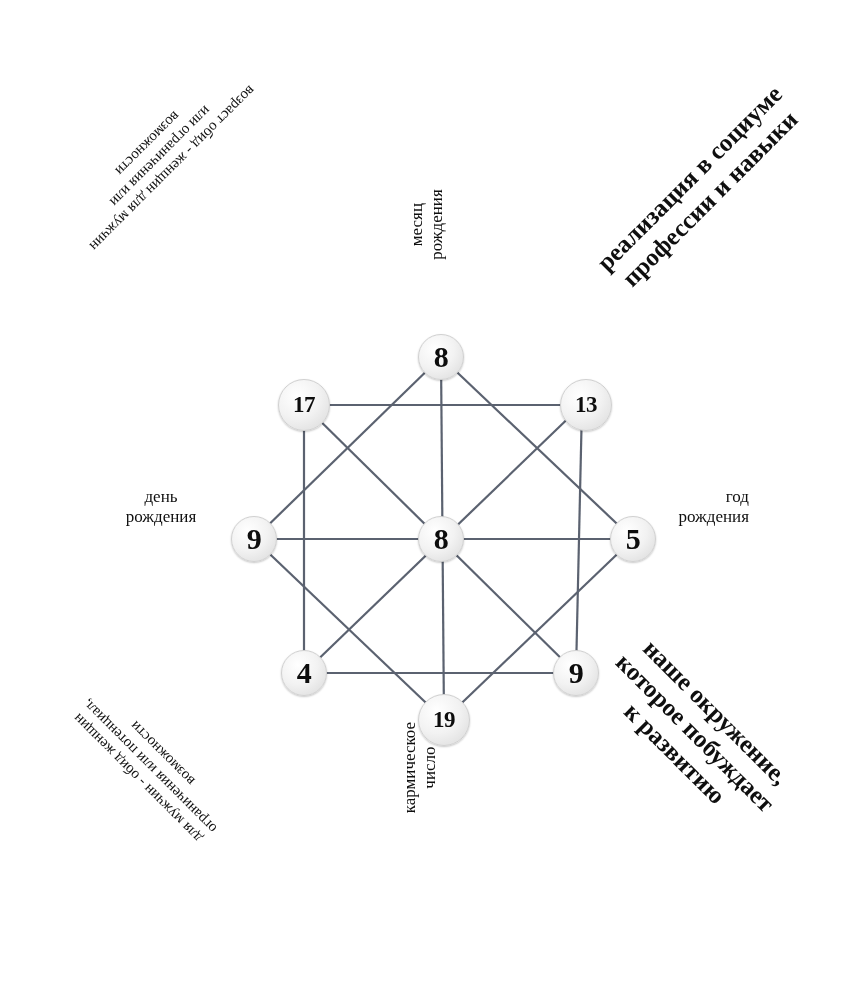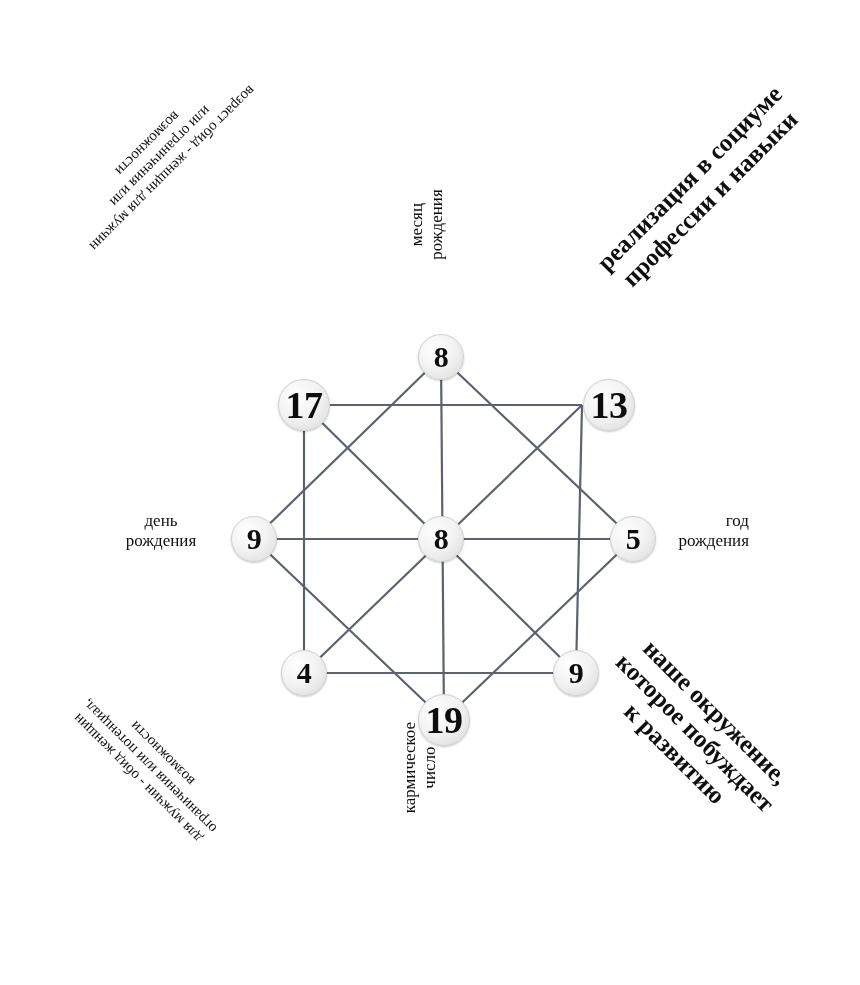--- a/index.html
+++ b/index.html
@@ -43,33 +43,32 @@
     font-size: 30px;
     font-weight: bold;
     font-family: "Liberation Serif", serif;
     letter-spacing: -0.5px;
     color: #0d0d0d;
     box-sizing: border-box;
   }
   .node.wide {
     width: 52px;
     height: 52px;
-    font-size: 38px;
+    font-size: 23px;
   }
   .label {
     position: absolute;
     font-family: "Liberation Serif", serif;
     color: #0f0f0f;
     line-height: 1.15;
     white-space: pre-line;
   }
   .label.plain {
     font-size: 17px;
     text-align: center;
-    margin-top: 24px;
   }
   .label.vert {
     font-size: 17px;
     text-align: center;
   }
   .label.big-diag {
     font-size: 25px;
     font-weight: bold;
     text-align: center;
   }
@@ -108,21 +107,21 @@
       <line x1="254" y1="539" x2="441" y2="357"></line>
     </g>
   </svg>
 
   <div class="node" style="left:418px; top:334px;">
     <span>8</span>
   </div>
   <div class="node wide" style="left:278px; top:379px;">
     <span>17</span>
   </div>
-  <div class="node wide" style="left:583px; top:379px;">
+  <div class="node wide" style="left:560px; top:379px;">
     <span>13</span>
   </div>
   <div class="node" style="left:231px; top:516px;">
     <span>9</span>
   </div>
   <div class="node" style="left:418px; top:516px;">
     <span>8</span>
   </div>
   <div class="node" style="left:610px; top:516px;">
     <span>5</span>

